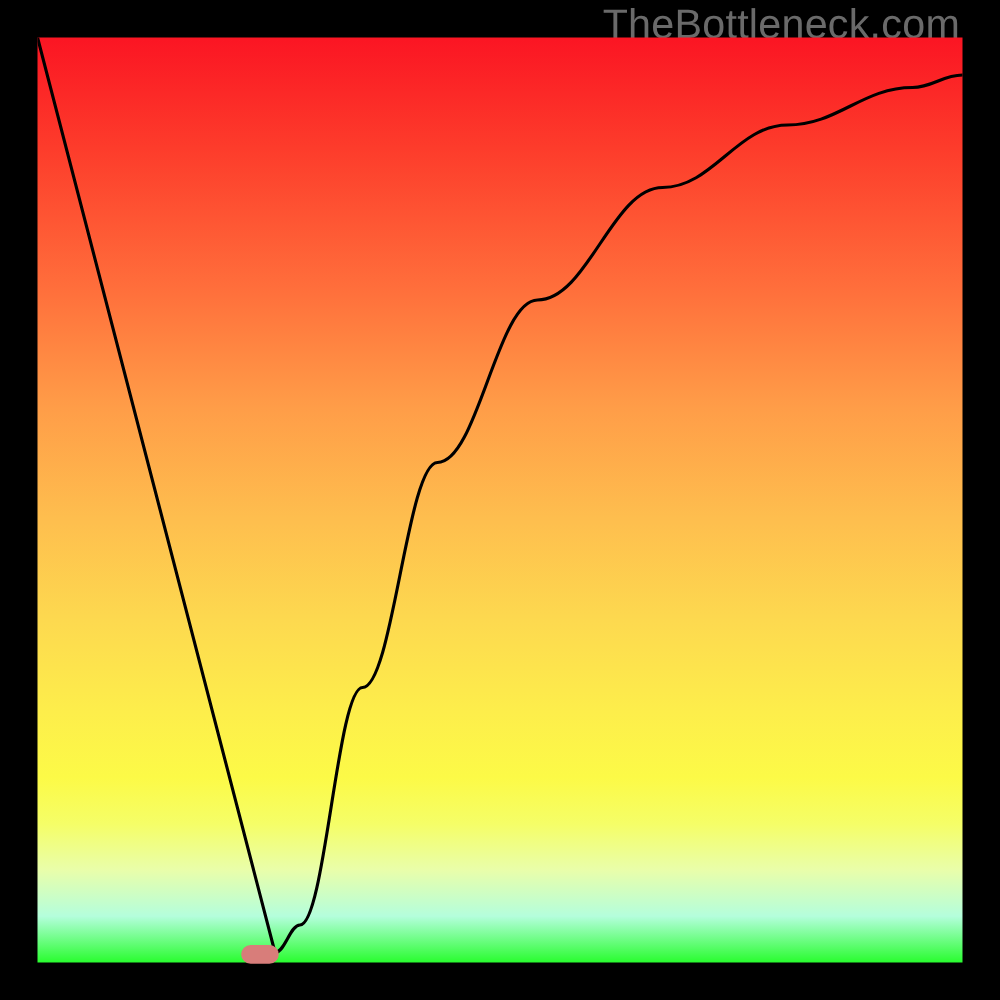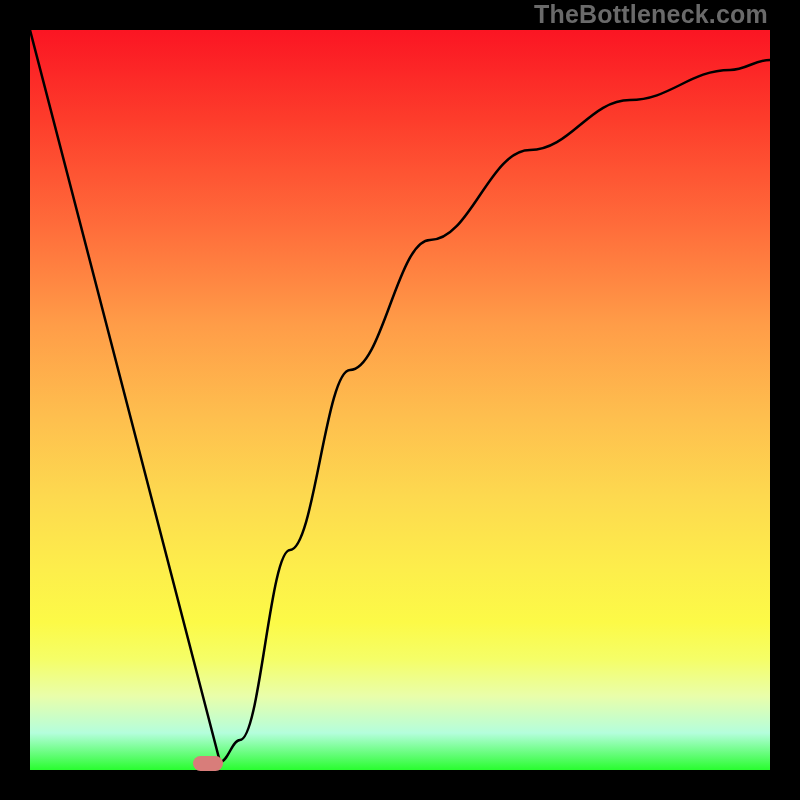--- a/index.html
+++ b/index.html
@@ -34,22 +34,22 @@
       #e9feaa 90%,
       #b4fedc 95%,
       #29fd2f 100%
     );
   }
   .watermark {
     position: absolute;
     top: 0px;
     right: 32px;
     font-family: Arial, Helvetica, sans-serif;
-    font-size: 25px;
-    font-weight: bold;
+    font-size: 33px;
+    font-weight: normal;
     color: #6a6a6a;
     letter-spacing: 0.2px;
   }
   svg.curve {
     position: absolute;
     left: 0;
     top: 0;
     width: 740px;
     height: 740px;
   }

